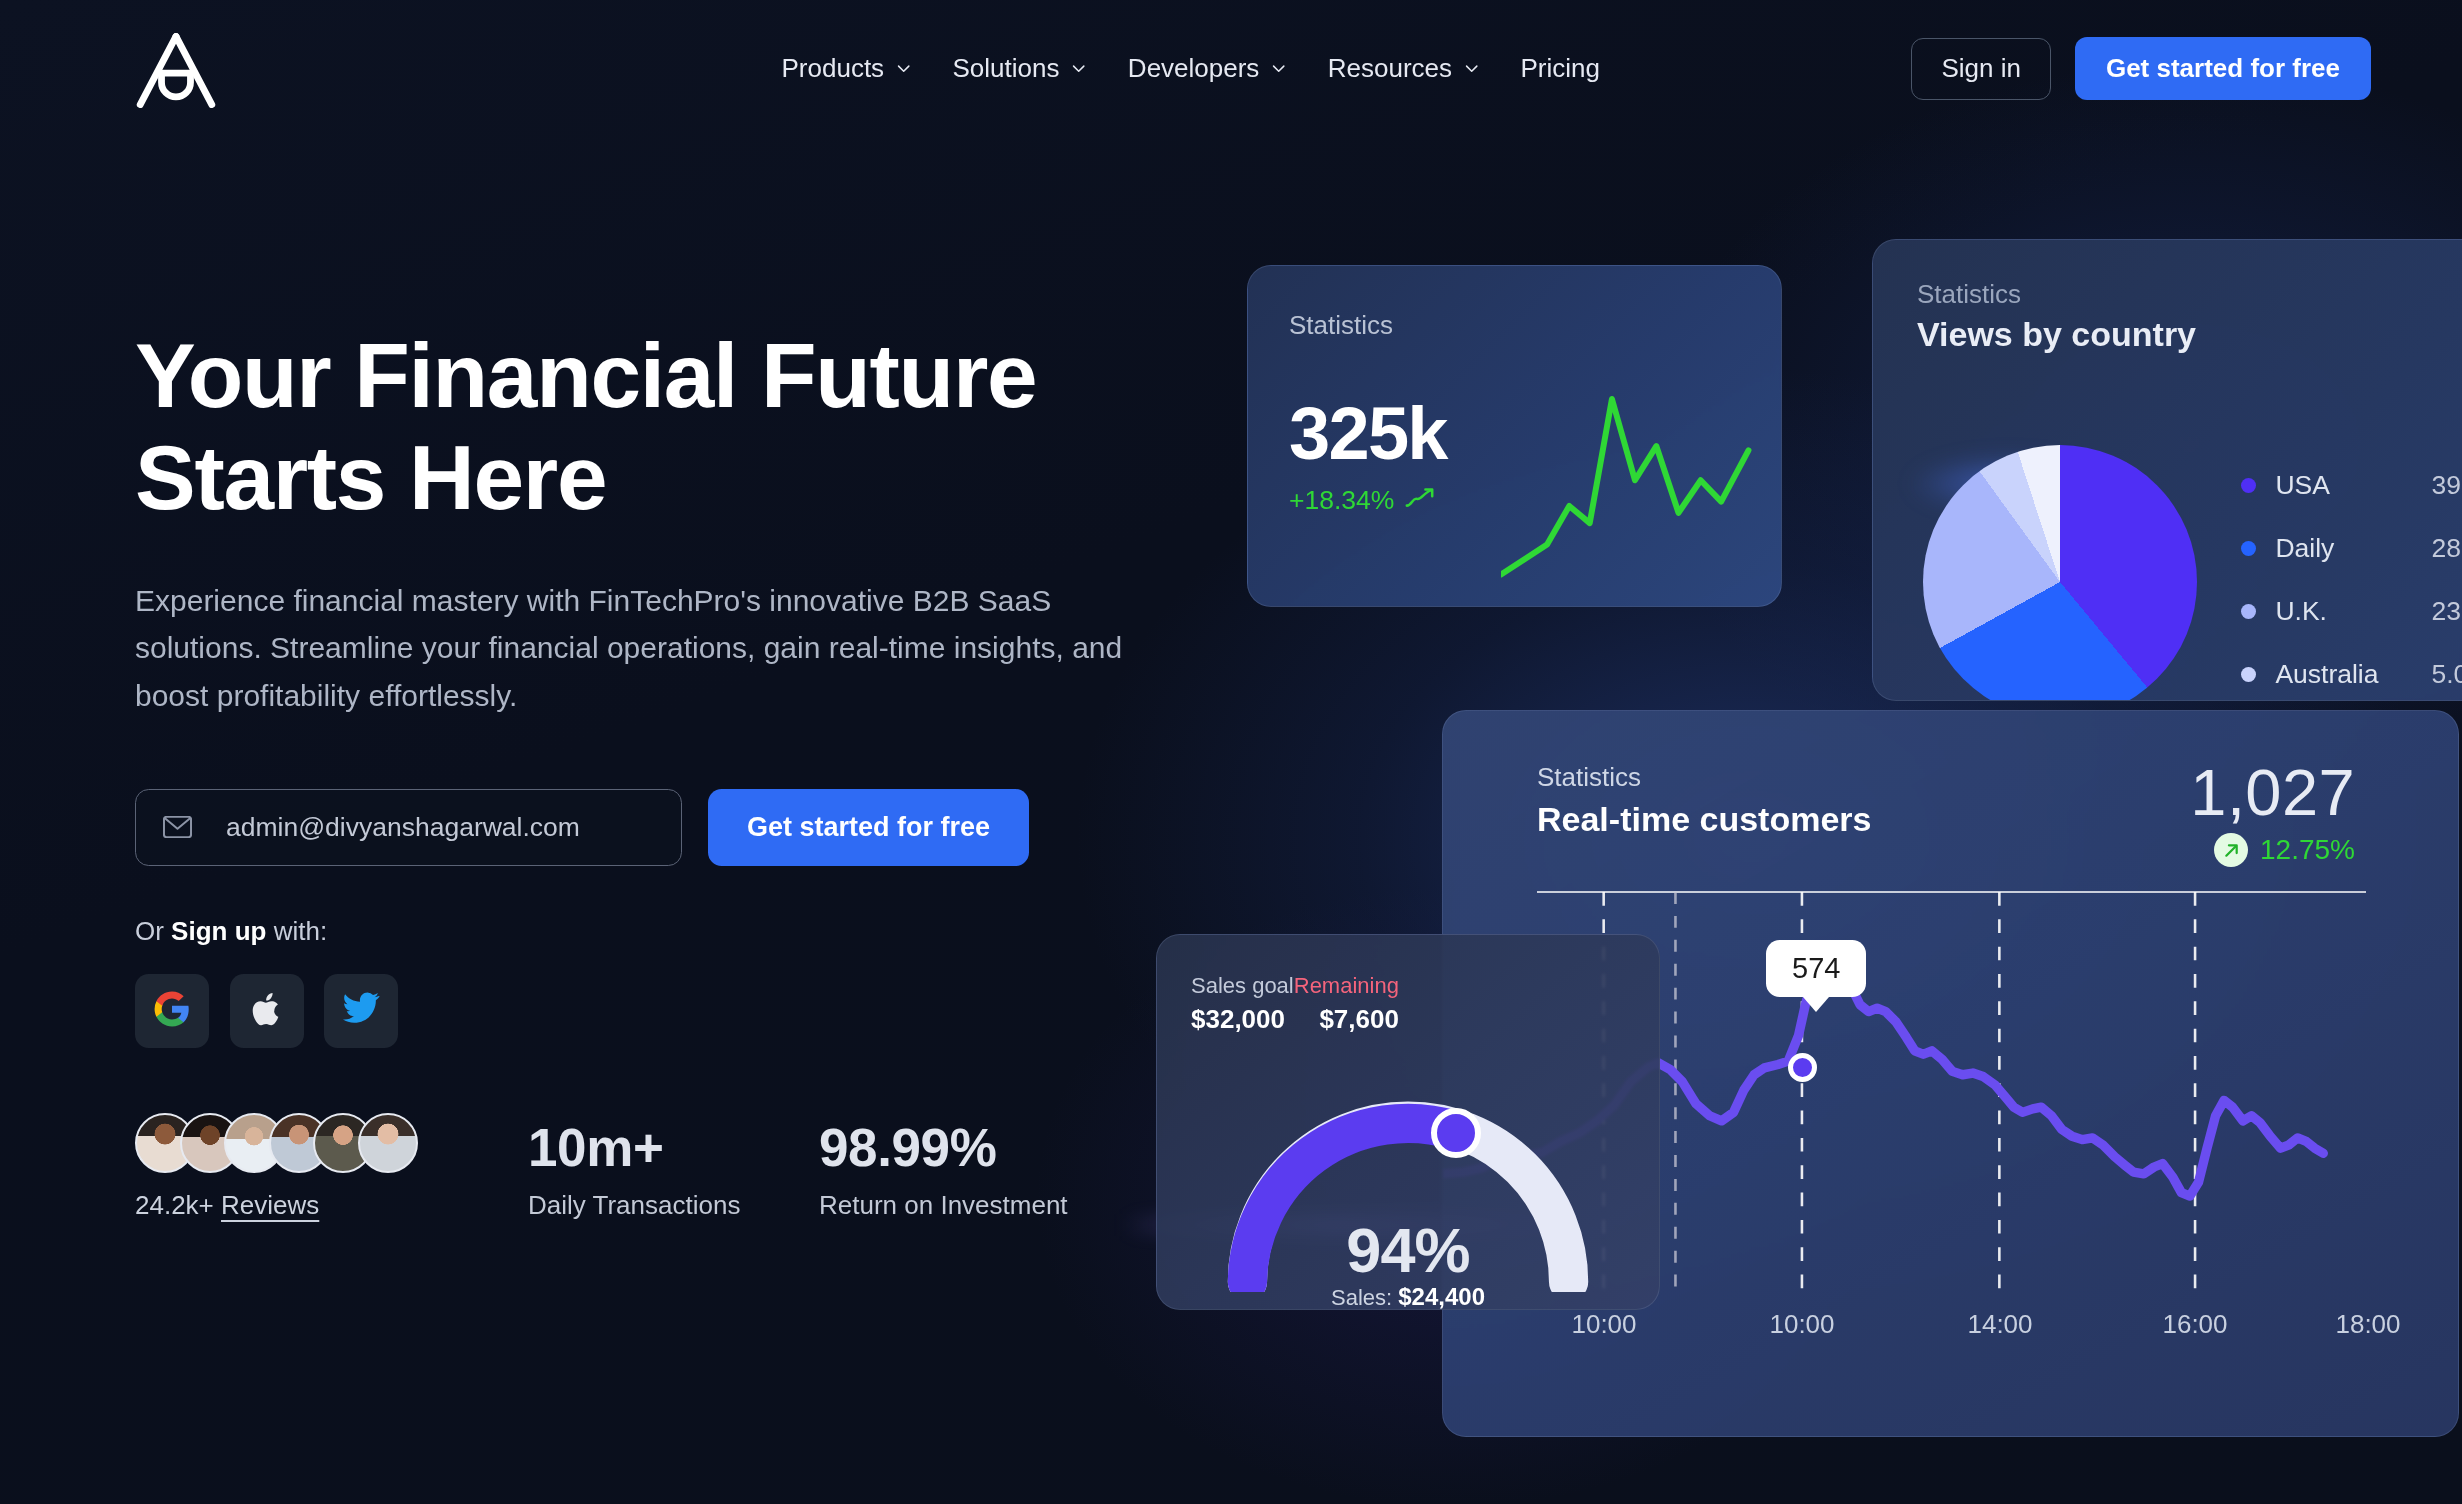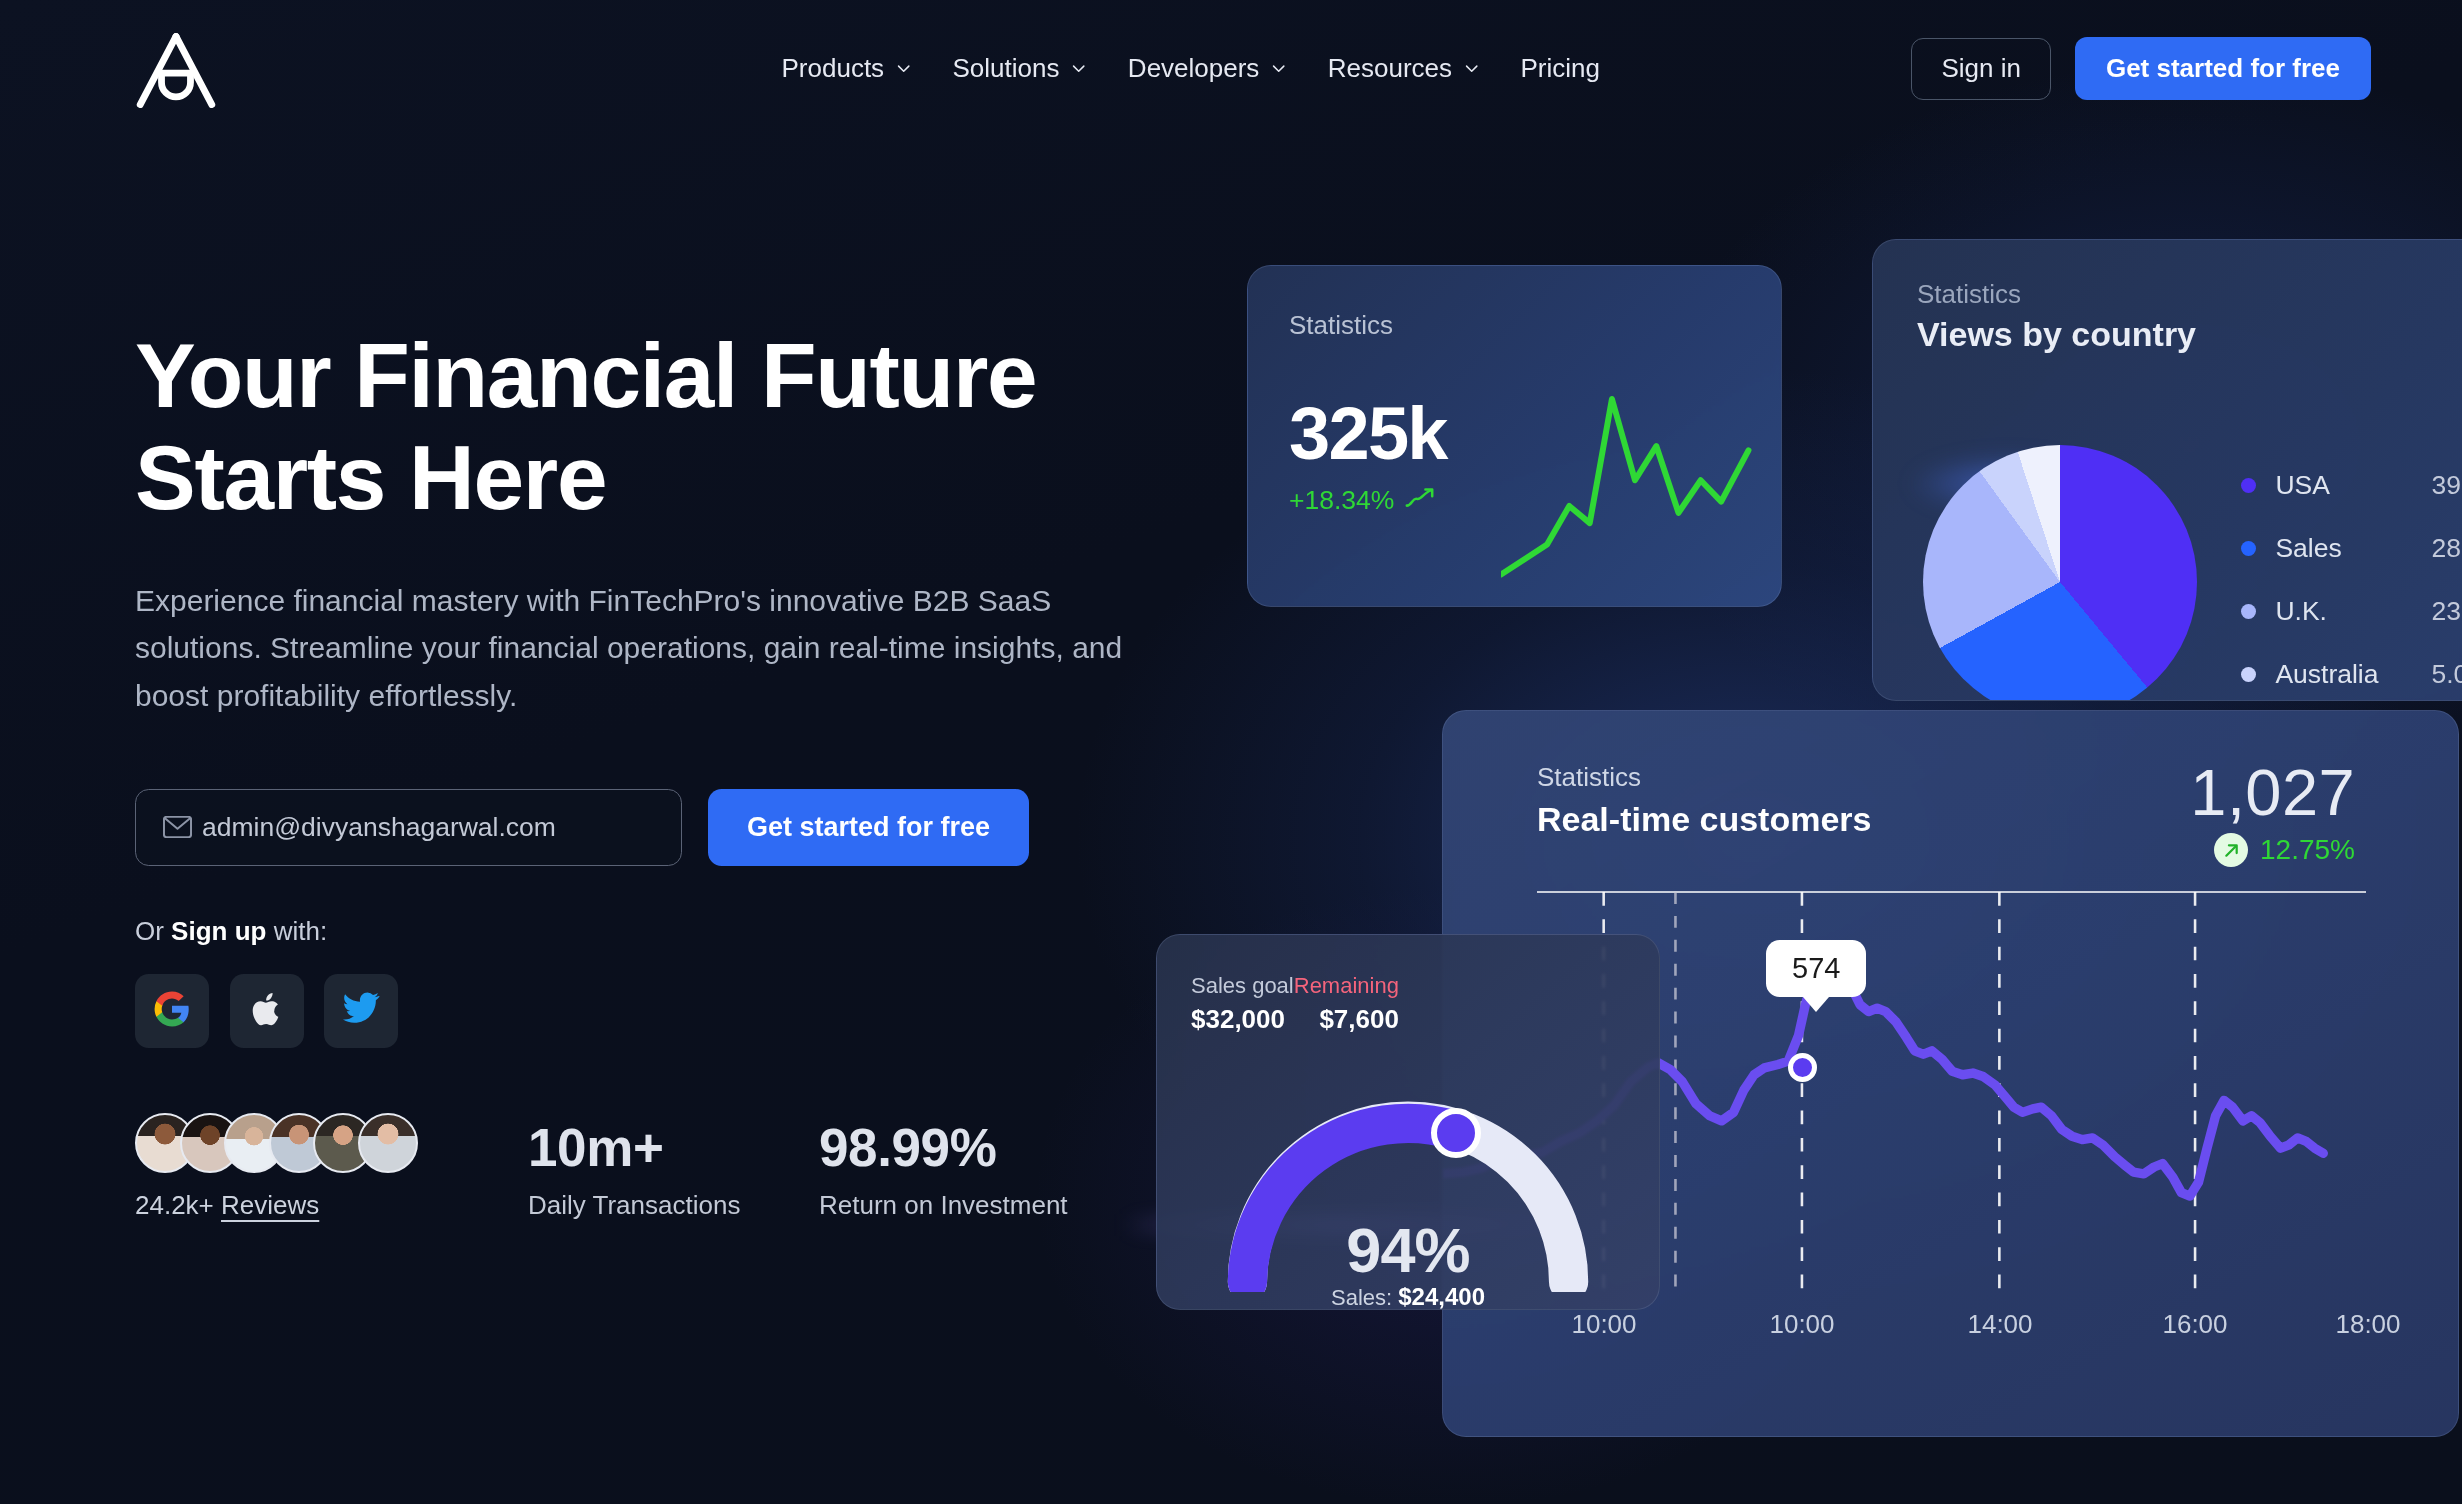--- a/index.html
+++ b/index.html
@@ -61,21 +61,21 @@
     color: #ffffff; letter-spacing: -1.3px;
   }
   .hero p {
     margin-top: 48px;
     font-size: 30px; line-height: 1.58; color: #aeb6c6; max-width: 1017px;
   }
   .form-row { margin-top: 70px; display: flex; align-items: stretch; gap: 26px; }
   .email-box {
     width: 547px; height: 77px;
     border: 1.3px solid #5b6376; border-radius: 13.7px;
-    display: flex; align-items: center; gap: 10px; padding: 0 27px;
+    display: flex; align-items: center; gap: 34px; padding: 0 27px;
     background: rgba(12,18,32,0.6);
   }
   .email-box .mail-ico { width: 29px; height: 22px; flex: 0 0 auto; }
   .email-val { font-size: 26.5px; color: #c3c9d6; }
   .btn-cta {
     background: #2f6bf4; border: none; border-radius: 13.7px;
     color: #fff; font-size: 27px; font-weight: 700;
     padding: 0 39px; height: 77px; cursor: pointer; white-space: nowrap;
   }
   .or-line { margin-top: 50px; font-size: 26px; color: #c8cedb; }
@@ -401,21 +401,21 @@
     </div>
 
     <div class="legend">
       <div class="leg-row">
         <span class="leg-dot" style="background:#4f2ff5"></span>
         <span class="leg-name">USA</span>
         <span class="leg-val">39</span>
       </div>
       <div class="leg-row">
         <span class="leg-dot" style="background:#2563ff"></span>
-        <span class="leg-name">Sales</span>
+        <span class="leg-name">Daily</span>
         <span class="leg-val">28</span>
       </div>
       <div class="leg-row">
         <span class="leg-dot" style="background:#a8b6fb"></span>
         <span class="leg-name">U.K.</span>
         <span class="leg-val">23</span>
       </div>
       <div class="leg-row">
         <span class="leg-dot" style="background:#c9d3fc"></span>
         <span class="leg-name">Australia</span>

